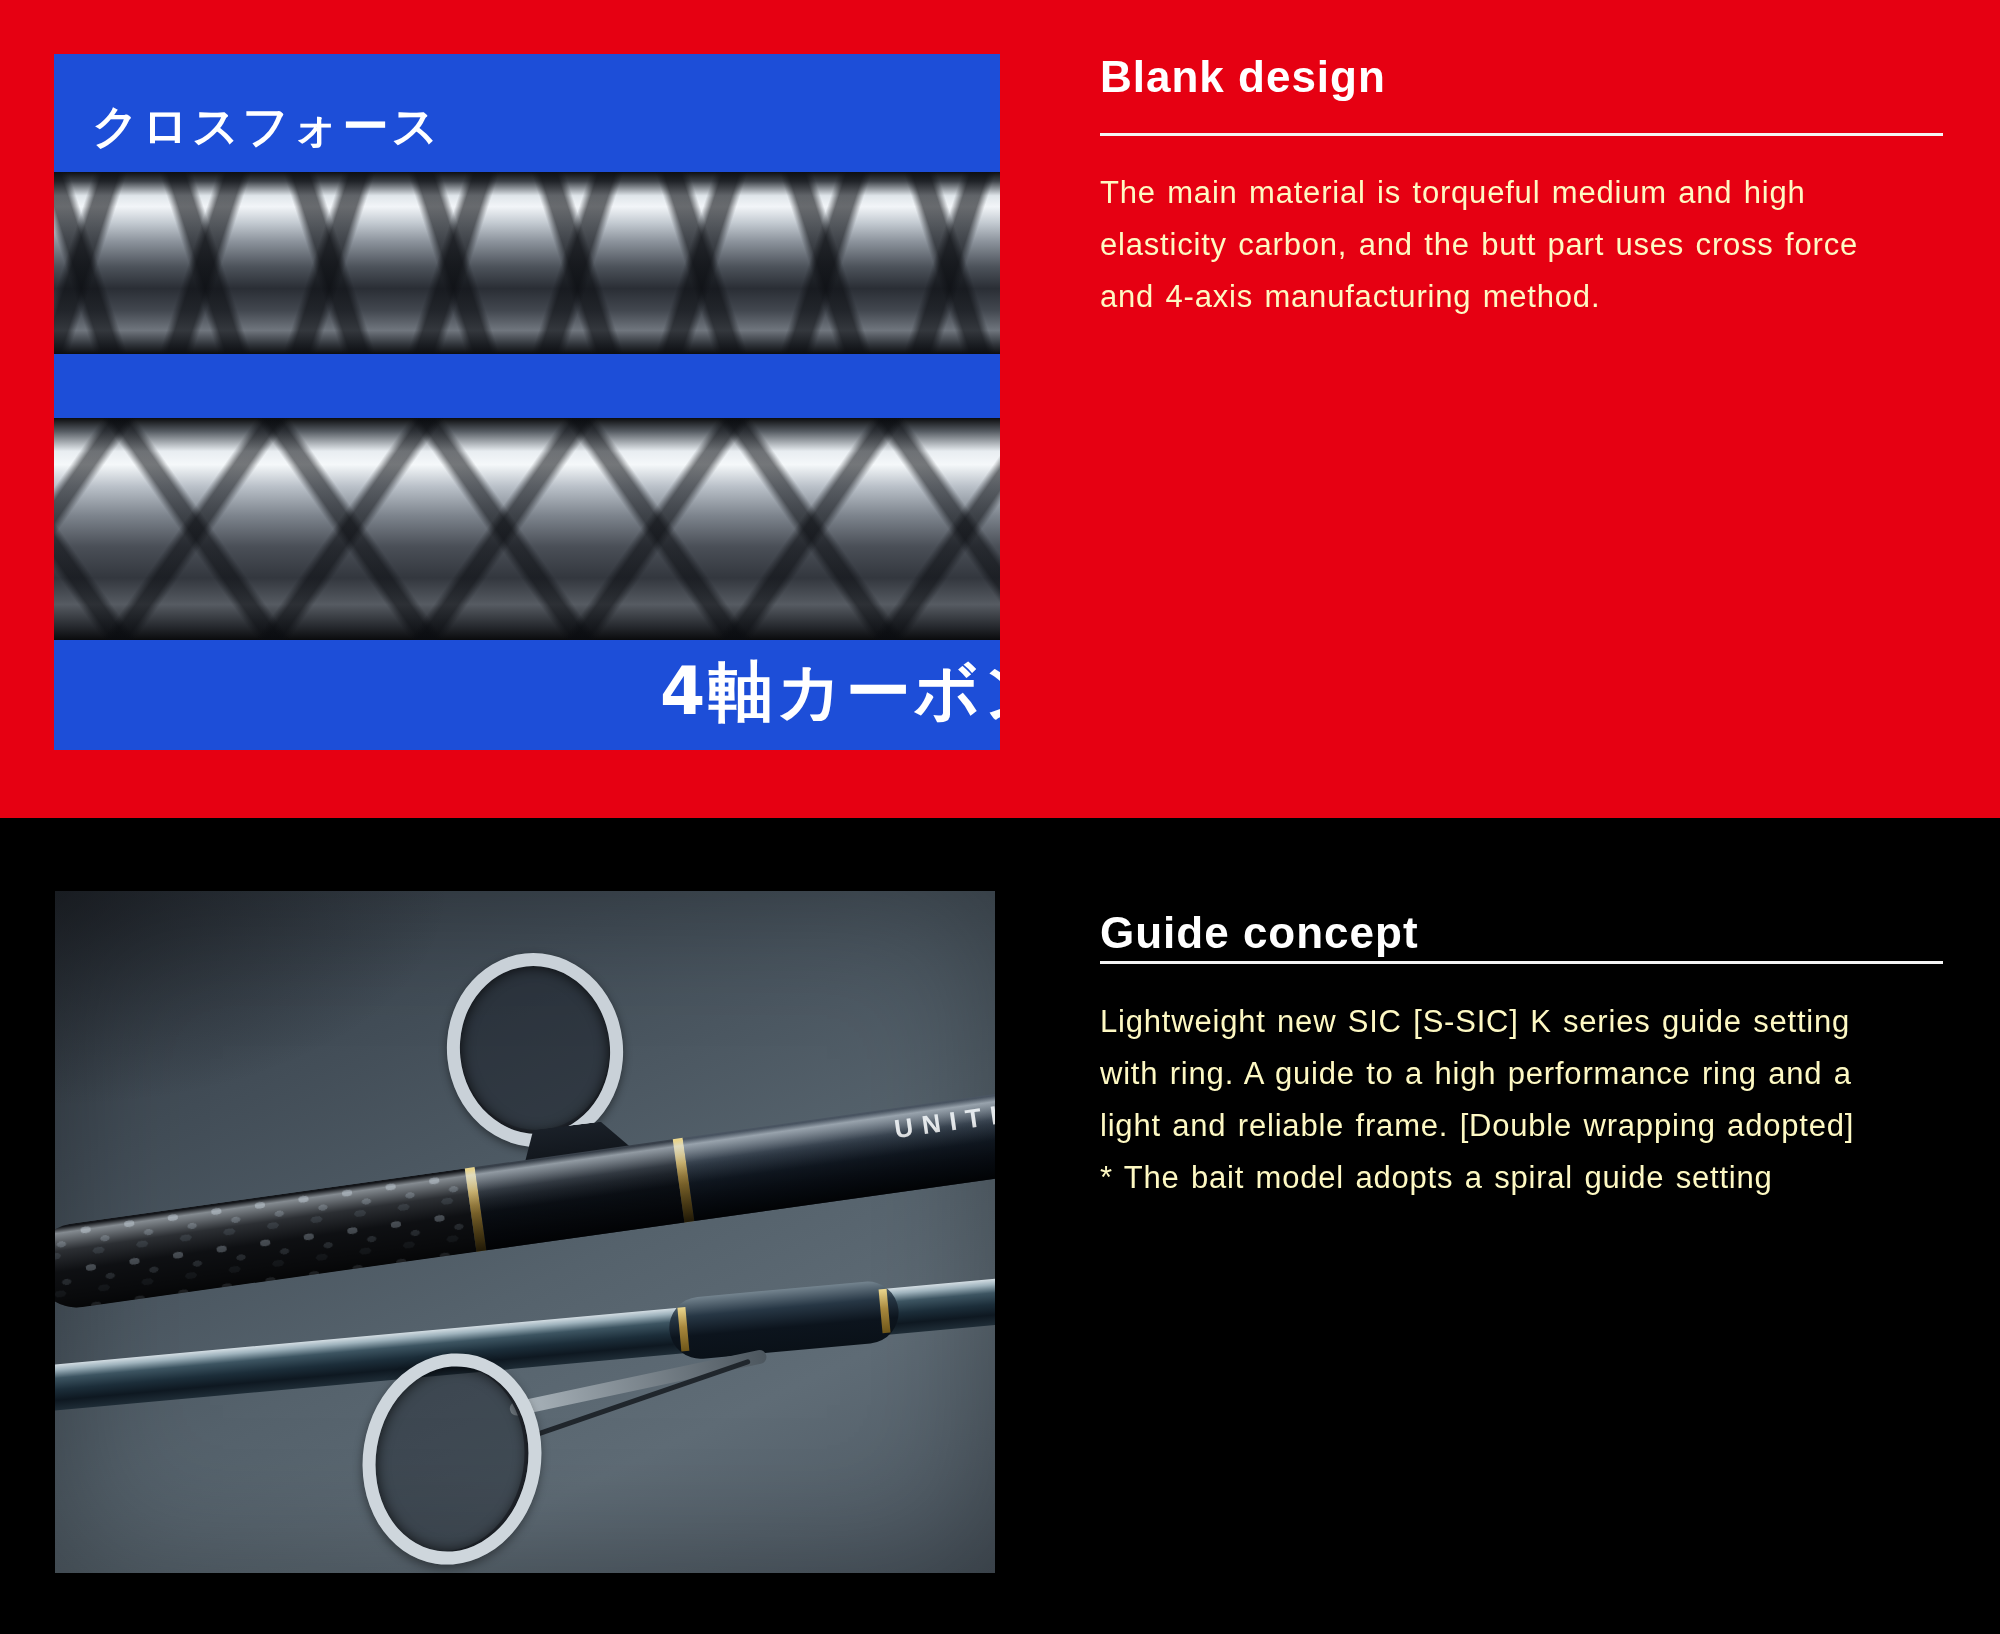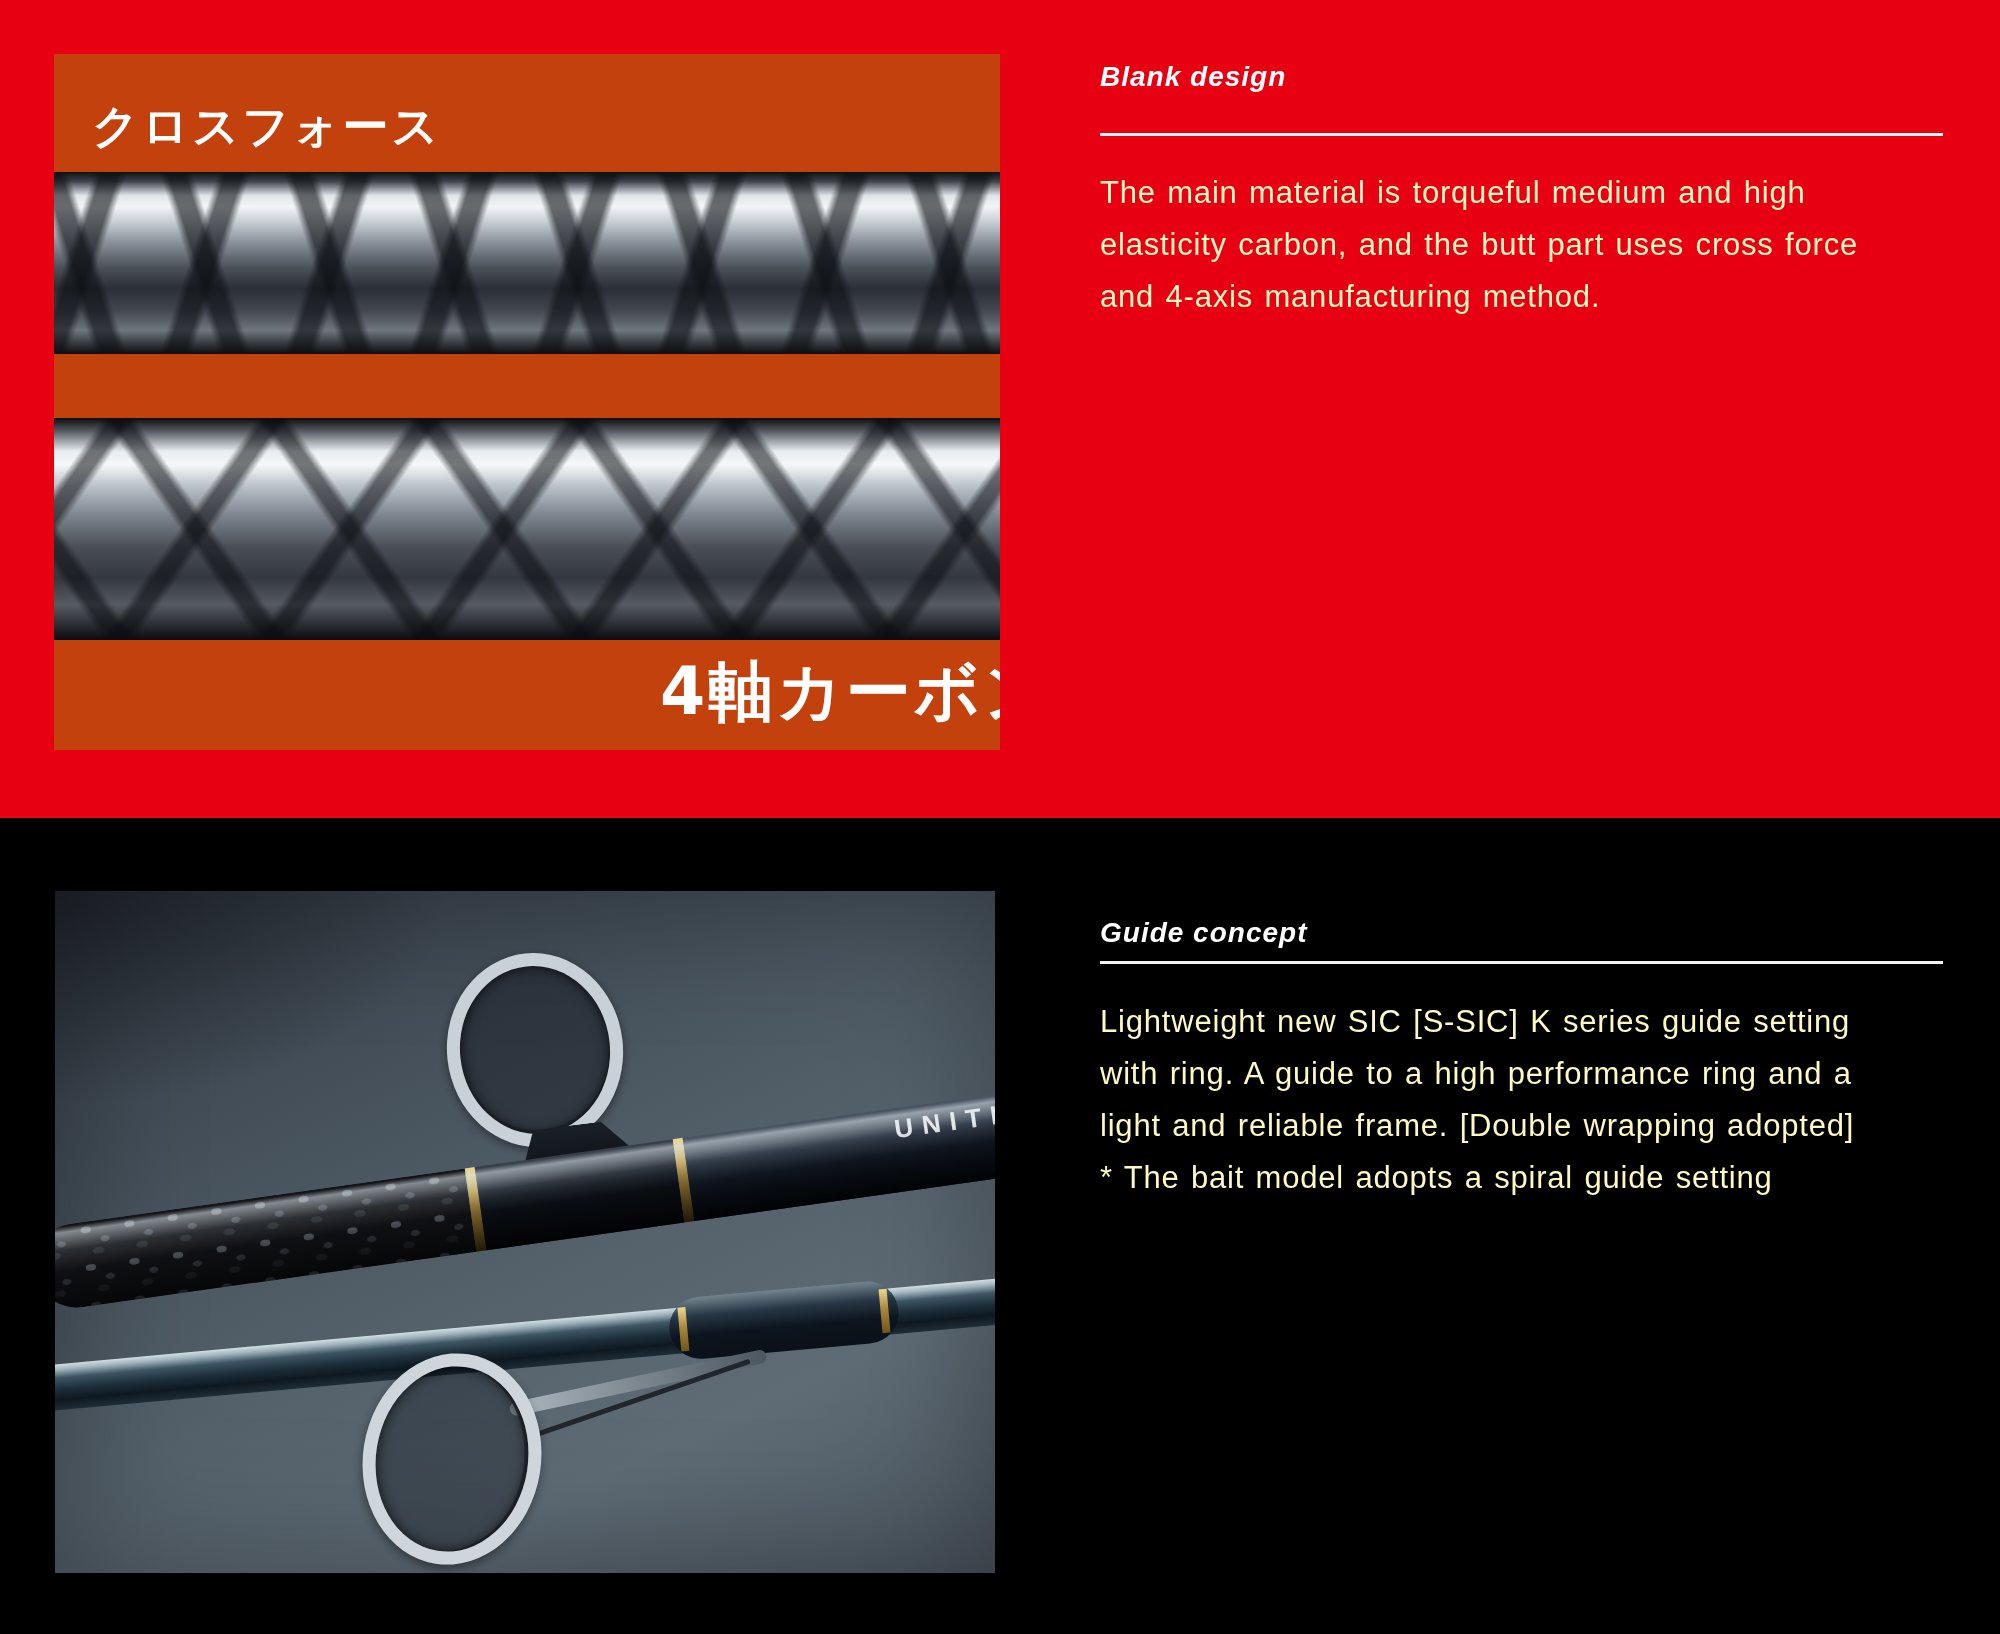--- a/index.html
+++ b/index.html
@@ -7,34 +7,34 @@
     position:relative;width:2000px;height:1634px;overflow:hidden;
     font-family:"Liberation Sans",sans-serif;color:#fff;
   }
   
   .section{position:absolute;left:0;width:2000px;}
   .section.red{top:0;height:818px;background:#e60012;}
   .section.black{top:818px;height:816px;background:#000;}
 
   
   .heading{
-    position:absolute;left:1100px;font-size:28px;font-weight:bold;
-    letter-spacing:1px;line-height:44px;white-space:nowrap;font-style:italic;
+    position:absolute;left:1100px;font-size:44px;font-weight:bold;
+    letter-spacing:1px;line-height:44px;white-space:nowrap;
   }
   .rule{position:absolute;left:1100px;width:843px;height:3px;background:#f4f4f4;}
   .body-text{
     position:absolute;left:1100px;width:880px;font-size:31px;font-weight:normal;
     letter-spacing:0.8px;word-spacing:2px;line-height:52px;color:#fef9c3;
   }
   .body-text .line{white-space:nowrap;}
 
   
   .photo1{
     position:absolute;left:54px;top:54px;width:946px;height:696px;
-    background:#c2410c;overflow:hidden;
+    background:#1d4ed8;overflow:hidden;
   }
   .jp-label{
     position:absolute;color:#fff;font-weight:bold;
     font-family:"DejaVu Sans","Liberation Sans",sans-serif;
     letter-spacing:3px;white-space:nowrap;
   }
   .jp-label.top{left:38px;top:42px;font-size:46px;}
   .jp-label.bottom{left:606px;top:594px;font-size:65px;}
   .rod-band{position:absolute;left:0;width:946px;}
   .rod-band.one{

